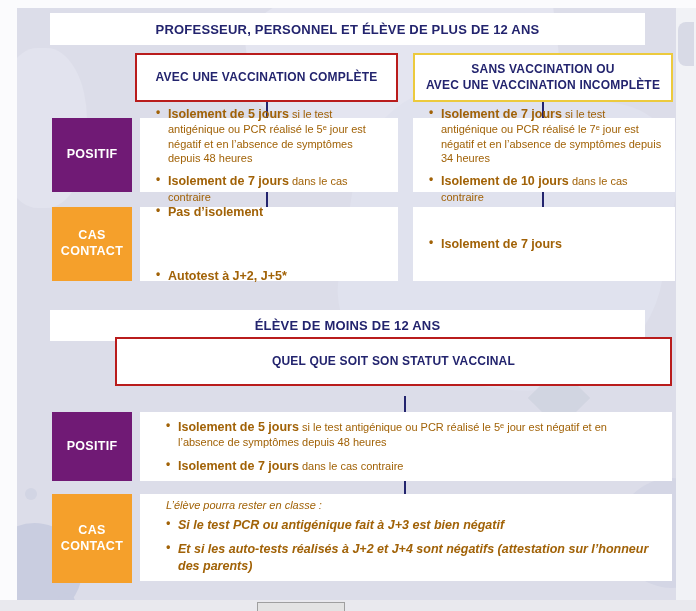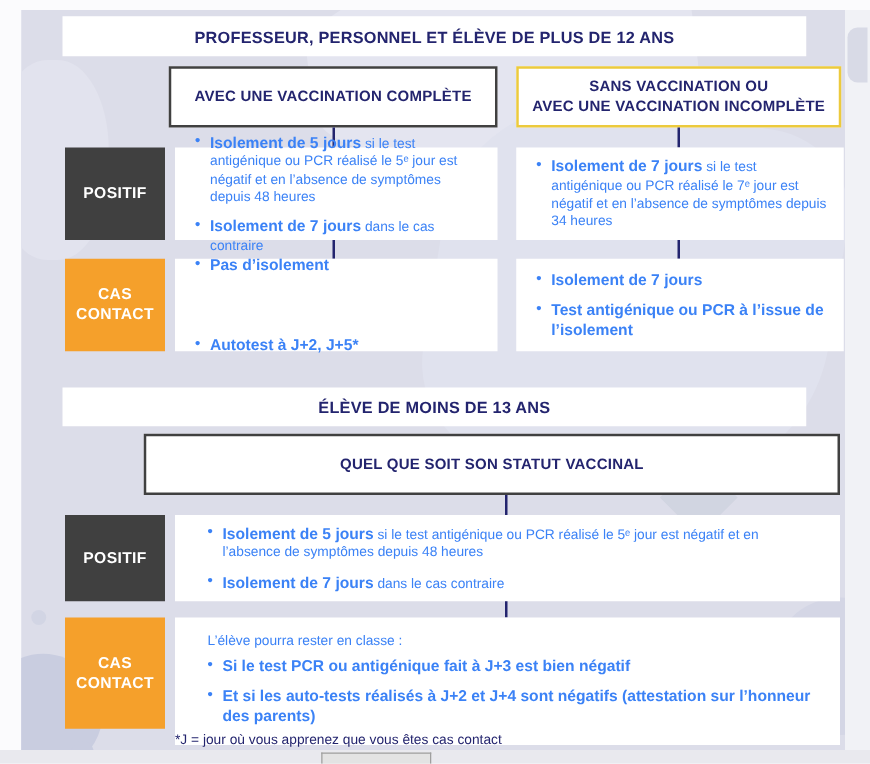--- a/index.html
+++ b/index.html
@@ -9,31 +9,31 @@
   .canvas{left:17px;top:8px;width:659px;height:592px;background:#dcdde9;overflow:hidden;}
   .blob{position:absolute;}
   .right-strip{left:676px;top:8px;width:20px;height:592px;background:#f1f2f6;}
   .right-blob{left:678px;top:22px;width:16px;height:44px;background:#d8dae6;border-radius:8px 0 0 8px;}
 
   .band{background:#ffffff;display:flex;align-items:center;justify-content:center;
         color:#23246e;font-weight:bold;text-align:center;letter-spacing:.2px;}
   .title-band{font-size:13px;}
   .hbox{background:#ffffff;display:flex;flex-direction:column;align-items:center;justify-content:center;
         color:#23246e;font-weight:bold;font-size:12px;text-align:center;line-height:1.3;letter-spacing:.2px;}
-  .hbox.green{border:2px solid #404040;}
+  .hbox.green{border:2px solid #b91c1c;}
   .hbox.yellow{border:2px solid #ecca3d;}
 
   .conn{background:#23246e;}
 
   .rowlabel{display:flex;align-items:center;justify-content:center;color:#ffffff;
             font-weight:bold;font-size:12.5px;text-align:center;line-height:1.25;letter-spacing:.3px;}
-  .red{background:#404040;}
+  .red{background:#701a75;}
   .orange{background:#f5a02b;}
 
-  .cell{background:#ffffff;color:#3b82f6;display:flex;flex-direction:column;justify-content:center;
+  .cell{background:#ffffff;color:#a16207;display:flex;flex-direction:column;justify-content:center;
         padding:6px 10px 6px 16px;}
   .bullet{position:relative;padding-left:12px;margin:4px 0;font-size:11px;line-height:1.3;}
   .bullet::before{content:"\2022";position:absolute;left:0;top:-1px;font-weight:bold;font-size:12px;}
   .lead{font-weight:bold;font-size:12.5px;}
   .rest{font-size:11px;}
   .suffix{font-weight:bold;font-size:14px;letter-spacing:3px;padding-left:6px;}
   .intro{font-size:11px;margin:2px 0 2px 0;}
   .footnote{color:#23246e;font-size:11px;}
 
   .bottom-strip{left:0;top:600px;width:696px;height:11px;background:#e9e9ee;}
@@ -82,50 +82,50 @@
       <span class="lead">Isolement de 5 jours</span><span class="rest"> si le test antigénique ou PCR réalisé le 5ᵉ jour est négatif et en l’absence de symptômes depuis 48 heures</span>
     </div>
     <div class="bullet">
       <span class="lead">Isolement de 7 jours</span><span class="rest"> dans le cas contraire</span>
     </div>
   </div>
   <div class="abs cell" style="left:413px;top:118px;width:262px;height:74px;">
     <div class="bullet">
       <span class="lead">Isolement de 7 jours</span><span class="rest"> si le test antigénique ou PCR réalisé le 7ᵉ jour est négatif et en l’absence de symptômes depuis 34 heures</span>
     </div>
+    <div class="bullet">
+      <span class="lead">Isolement de 10 jours</span><span class="rest"> dans le cas contraire</span>
+    </div>
   </div>
 
   <div class="abs conn" style="left:266px;top:192px;width:2px;height:15px;"></div>
   <div class="abs conn" style="left:542px;top:192px;width:2px;height:15px;"></div>
 
   <div class="abs rowlabel orange" style="left:52px;top:207px;width:80px;height:74px;">
     <span>CAS CONTACT</span>
   </div>
   <div class="abs cell" style="left:140px;top:207px;width:258px;height:74px;gap:40px;">
     <div class="bullet">
       <span class="lead">Pas d’isolement</span>
     </div>
     <div class="bullet">
       <span class="lead">Autotest à J+2, J+5*</span>
     </div>
   </div>
   <div class="abs cell" style="left:413px;top:207px;width:262px;height:74px;">
     <div class="bullet">
       <span class="lead">Isolement de 7 jours</span>
     </div>
-    <div class="bullet">
-      <span class="lead">Test antigénique ou PCR à l’issue de l’isolement</span>
-    </div>
   </div>
 
   <div class="abs band title-band" style="left:50px;top:310px;width:595px;height:31px;">
-    <span>ÉLÈVE DE MOINS DE 13 ANS</span>
+    <span>ÉLÈVE DE MOINS DE 12 ANS</span>
   </div>
 
-  <div class="abs hbox green" style="left:115px;top:347px;width:557px;height:49px;">
+  <div class="abs hbox green" style="left:115px;top:337px;width:557px;height:49px;">
     <div>QUEL QUE SOIT SON STATUT VACCINAL</div>
   </div>
 
   <div class="abs conn" style="left:404px;top:396px;width:2px;height:16px;"></div>
 
   <div class="abs rowlabel red" style="left:52px;top:412px;width:80px;height:69px;">
     <span>POSITIF</span>
   </div>
   <div class="abs cell" style="left:140px;top:412px;width:532px;height:69px;padding-left:26px;padding-right:20px;">
     <div class="bullet">
@@ -134,28 +134,27 @@
     <div class="bullet">
       <span class="lead">Isolement de 7 jours</span><span class="rest"> dans le cas contraire</span>
     </div>
   </div>
 
   <div class="abs conn" style="left:404px;top:481px;width:2px;height:13px;"></div>
 
   <div class="abs rowlabel orange" style="left:52px;top:494px;width:80px;height:89px;">
     <span>CAS CONTACT</span>
   </div>
-  <div class="abs cell" style="left:140px;top:494px;width:532px;height:102px;padding-left:26px;padding-right:20px;">
+  <div class="abs cell" style="left:140px;top:494px;width:532px;height:87px;padding-left:26px;padding-right:20px;font-style:italic;">
     <div class="intro">L’élève pourra rester en classe  :</div>
     <div class="bullet">
       <span class="lead">Si le test PCR ou antigénique fait à J+3 est bien négatif</span>
     </div>
     <div class="bullet">
       <span class="lead">Et si les auto-tests réalisés à J+2 et J+4 sont négatifs (attestation sur l’honneur des parents)</span>
     </div>
   </div>
 
-  <div class="abs footnote" style="left:140px;top:586px;">*J = jour où vous apprenez que vous êtes cas contact</div>
 
   <div class="abs bottom-strip"></div>
   <div class="abs bottom-control"></div>
 
 </div>
 
 </body></html>

